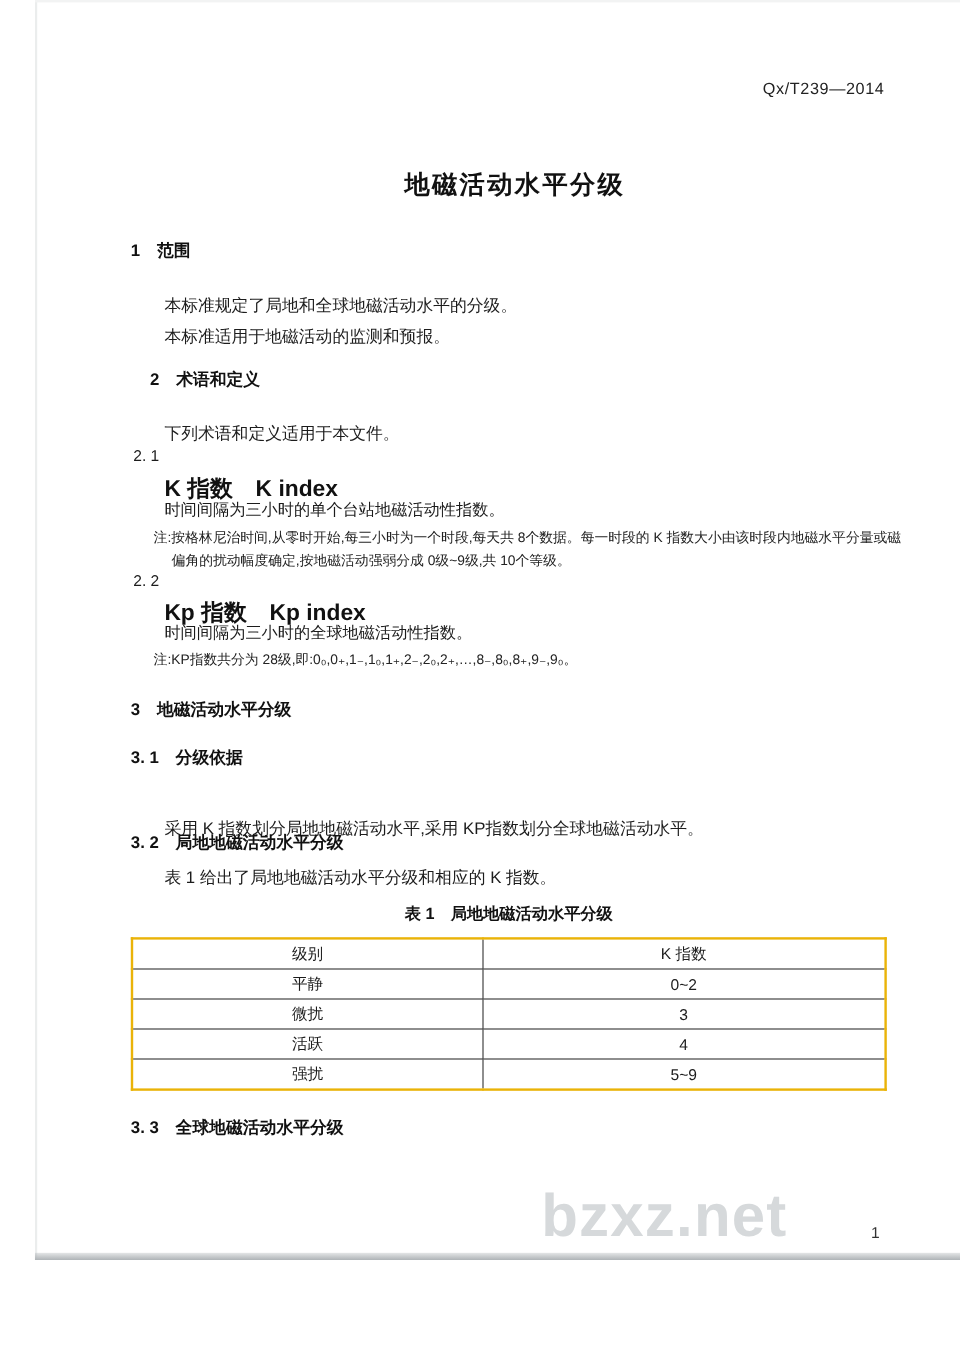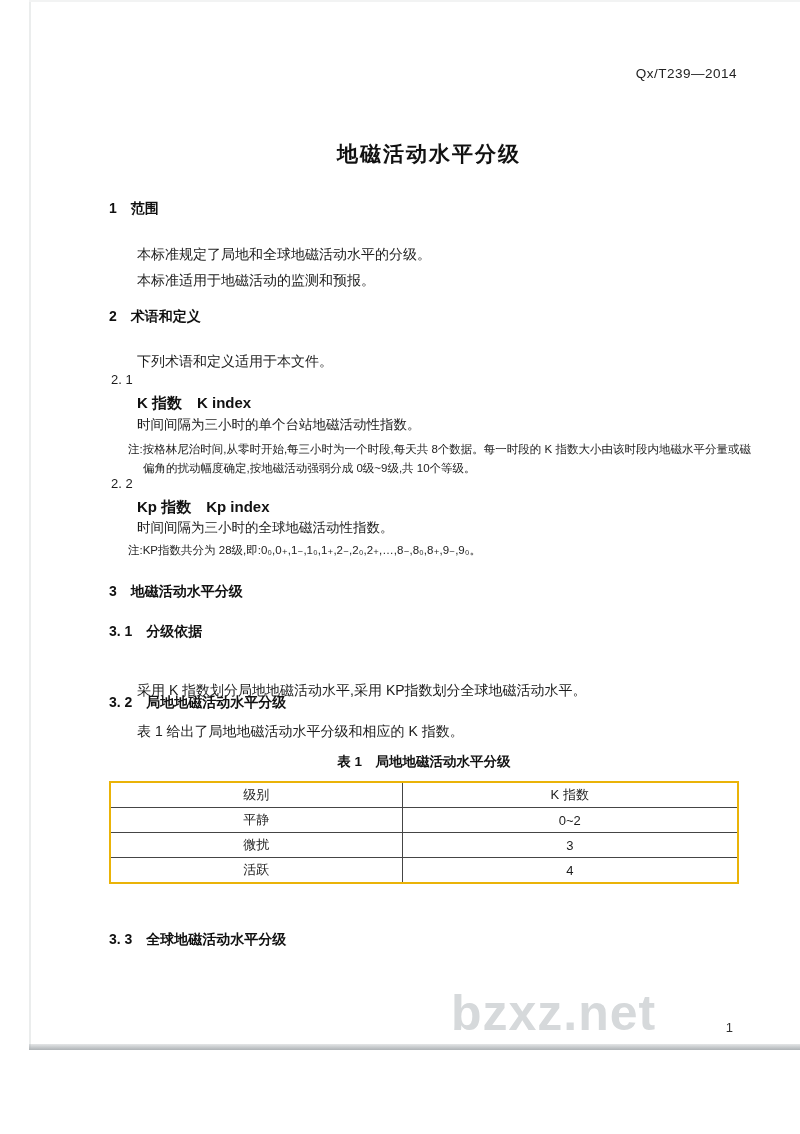--- a/index.html
+++ b/index.html
@@ -11,21 +11,21 @@
     color:#1c1c1c;
     overflow:hidden;
     margin-left:29px;
   }
   .abs{position:absolute;}
   .std-number{top:66px;right:92px;font-size:13.5px;letter-spacing:0.5px;color:#222;}
   .doc-title{top:140px;left:0;width:100%;text-align:center;font-size:21px;font-weight:bold;letter-spacing:2px;color:#111;}
   .h-sec{font-size:14px;font-weight:bold;color:#111;}
   .body-p{font-size:14px;color:#1c1c1c;}
   .term-num{font-size:13px;color:#1c1c1c;}
-  .term-title{font-size:15px;font-weight:bold;color:#111;}
+  .term-title{font-size:19px;font-weight:bold;color:#111;}
   .note{
     font-size:11.5px;line-height:18.5px;color:#222;
     width:614px;padding-left:15px;text-indent:-15px;
   }
   .tbl-caption{top:753px;left:80px;width:630px;text-align:center;font-size:13.5px;font-weight:bold;color:#111;}
   table.t1{
     top:781px;left:80px;width:630px;position:absolute;
     border-collapse:collapse;table-layout:fixed;
     font-size:13px;color:#1c1c1c;
   }
@@ -54,21 +54,21 @@
 <div class="page">
 
   <div class="abs std-number">Qx/T239—2014</div>
 
   <div class="abs doc-title">地磁活动水平分级</div>
 
   <div class="abs h-sec" style="top:200px;left:80px;">1　范围</div>
   <div class="abs body-p" style="top:272px;left:108px;">本标准适用于地磁活动的监测和预报。</div>
   <div class="abs body-p" style="top:246px;left:108px;">本标准规定了局地和全球地磁活动水平的分级。</div>
 
-  <div class="abs h-sec" style="top:308px;left:80px;">2　术语和定义</div>
+  <div class="abs h-sec" style="top:308px;left:96px;">2　术语和定义</div>
   <div class="abs body-p" style="top:353px;left:108px;">下列术语和定义适用于本文件。</div>
 
   <div class="abs term-num" style="top:372px;left:82px;">2. 1</div>
   <div class="abs term-title" style="top:394px;left:108px;">K 指数　K index</div>
   <div class="abs body-p" style="top:416px;left:108px;font-size:13.5px;">时间间隔为三小时的单个台站地磁活动性指数。</div>
   <div class="abs note" style="top:440px;left:99px;">注:按格林尼治时间,从零时开始,每三小时为一个时段,每天共 8个数据。每一时段的 K 指数大小由该时段内地磁水平分量或磁偏角的扰动幅度确定,按地磁活动强弱分成 0级~9级,共 10个等级。</div>
 
   <div class="abs term-num" style="top:476px;left:82px;">2. 2</div>
   <div class="abs term-title" style="top:498px;left:108px;">Kp 指数　Kp index</div>
   <div class="abs body-p" style="top:519px;left:108px;font-size:13.5px;">时间间隔为三小时的全球地磁活动性指数。</div>
@@ -99,20 +99,24 @@
         <td>0~2</td>
       </tr>
       <tr>
         <td>微扰</td>
         <td>3</td>
       </tr>
       <tr>
         <td>活跃</td>
         <td>4</td>
       </tr>
+      <tr>
+        <td>强扰</td>
+        <td>5~9</td>
+      </tr>
     </tbody>
   </table>
 
   <div class="abs h-sec" style="top:931px;left:80px;">3. 3　全球地磁活动水平分级</div>
 
   <div class="abs watermark">bzxz.net</div>
   <div class="abs page-number">1</div>
 
   <div class="abs edge-left"></div>
   <div class="abs edge-top"></div>

